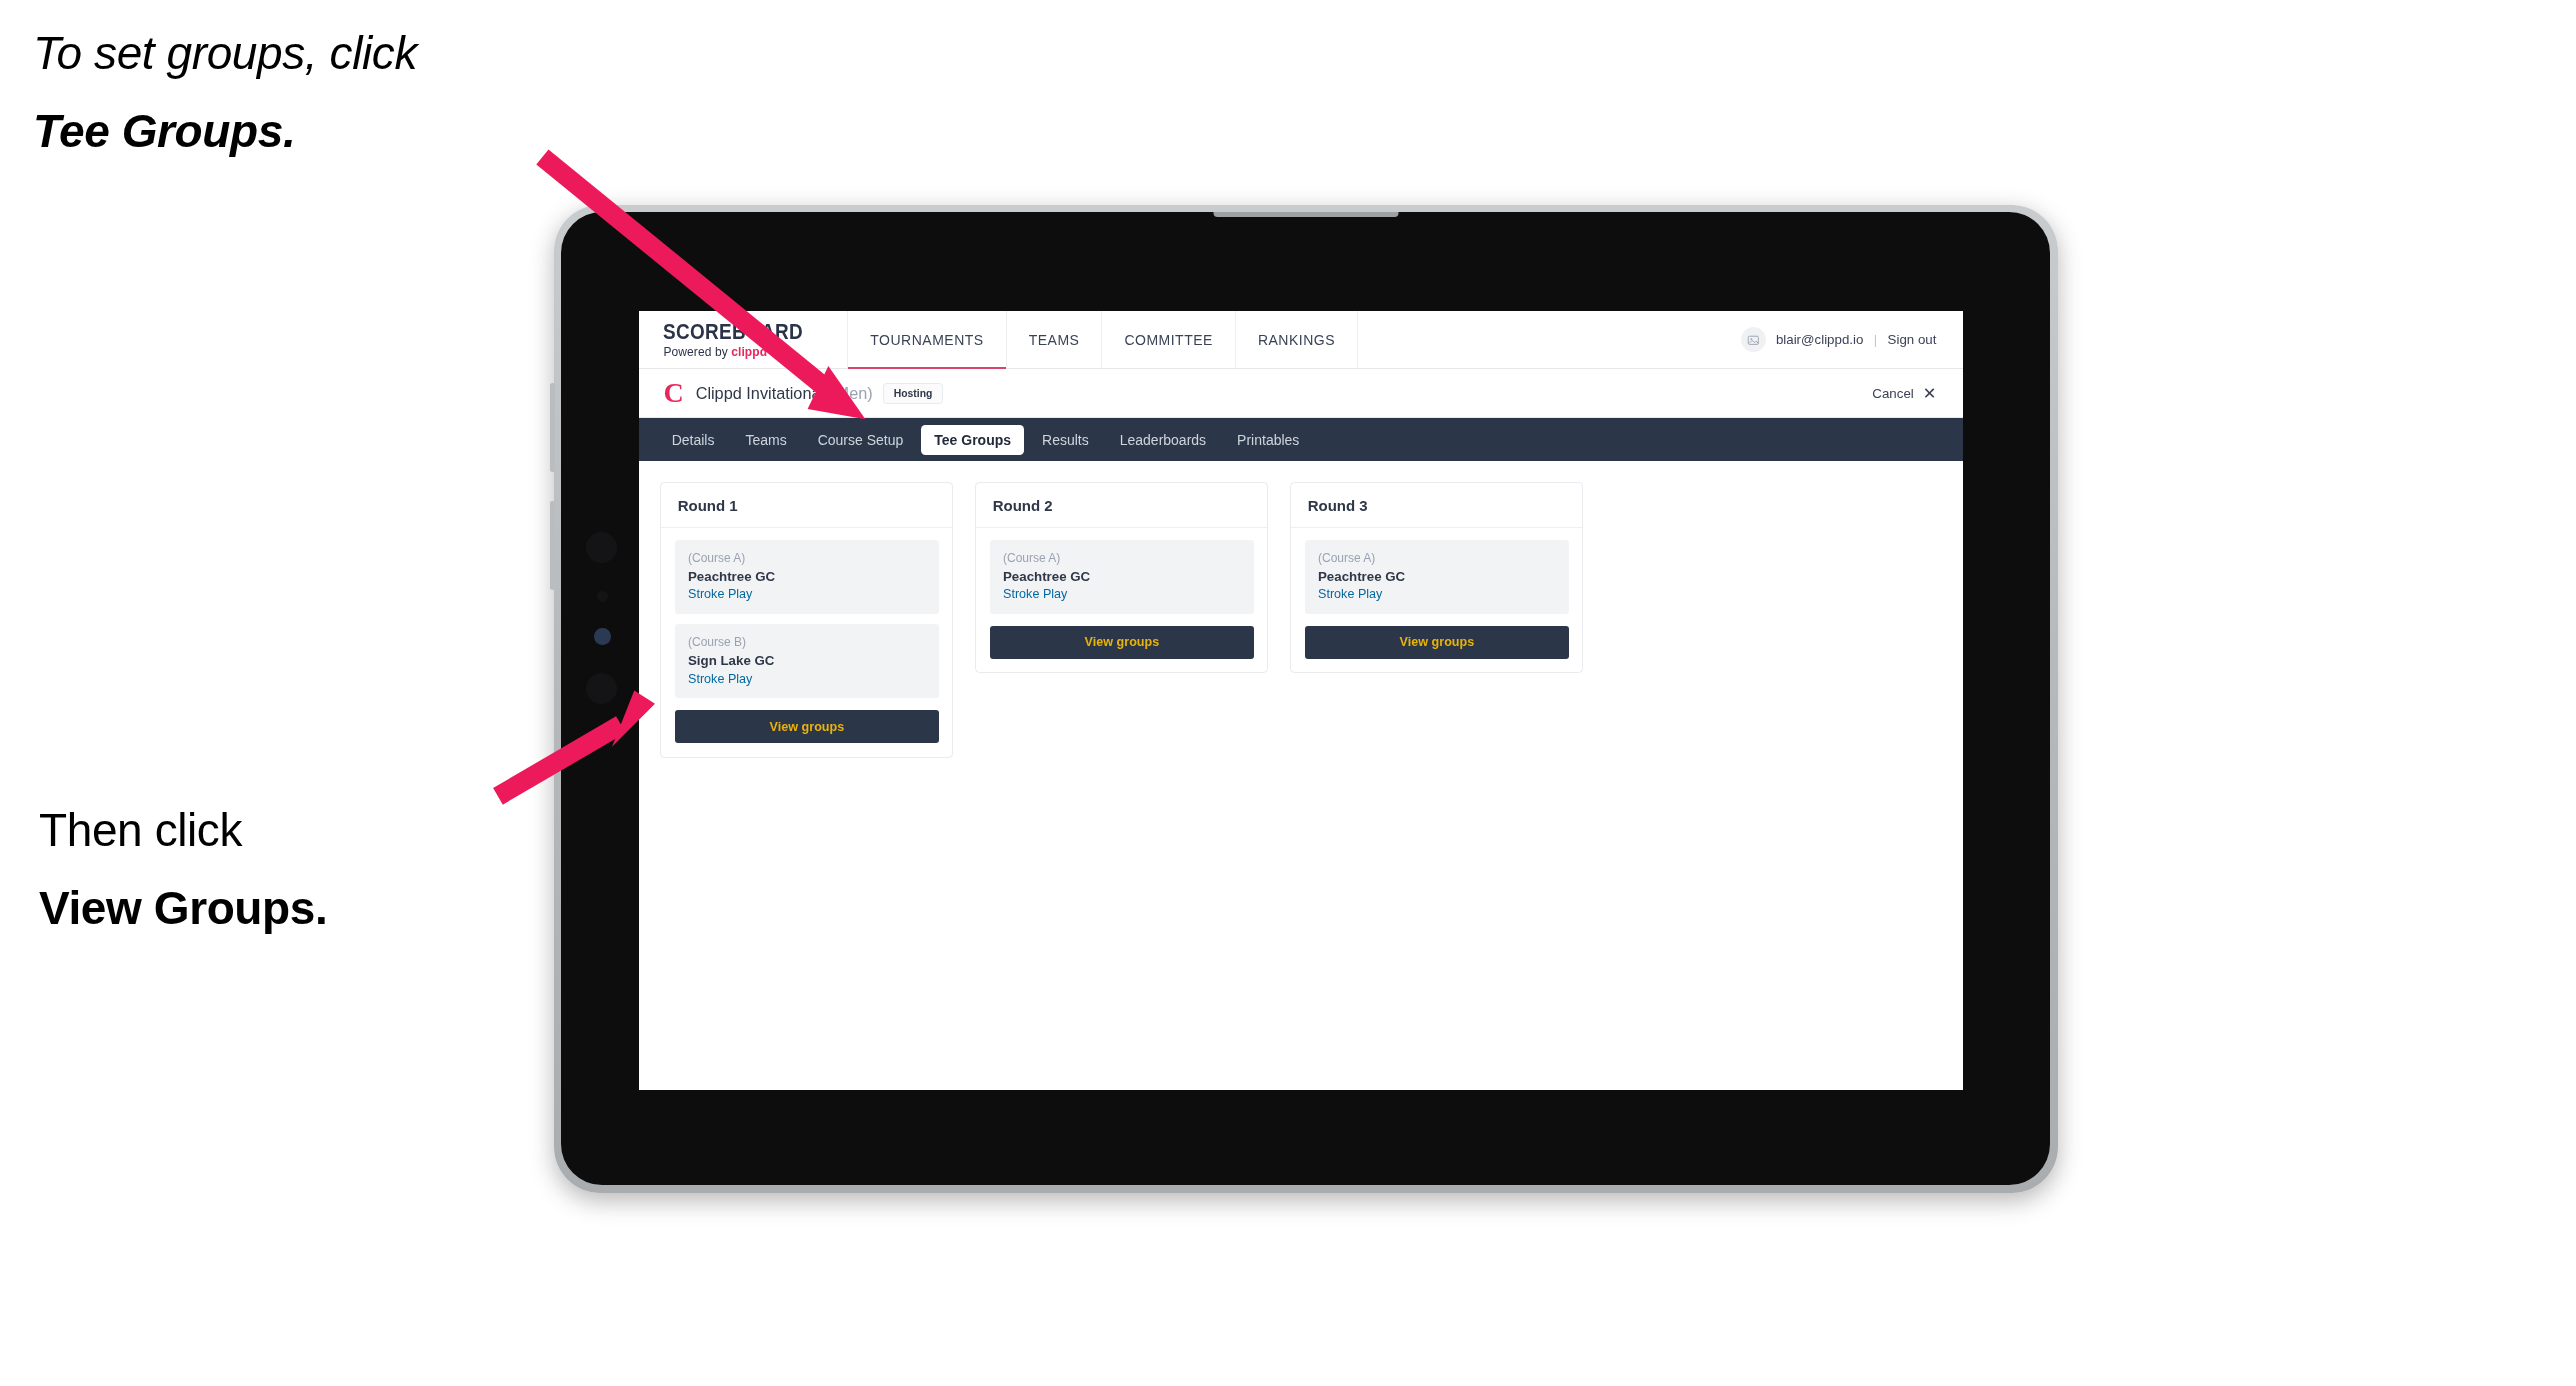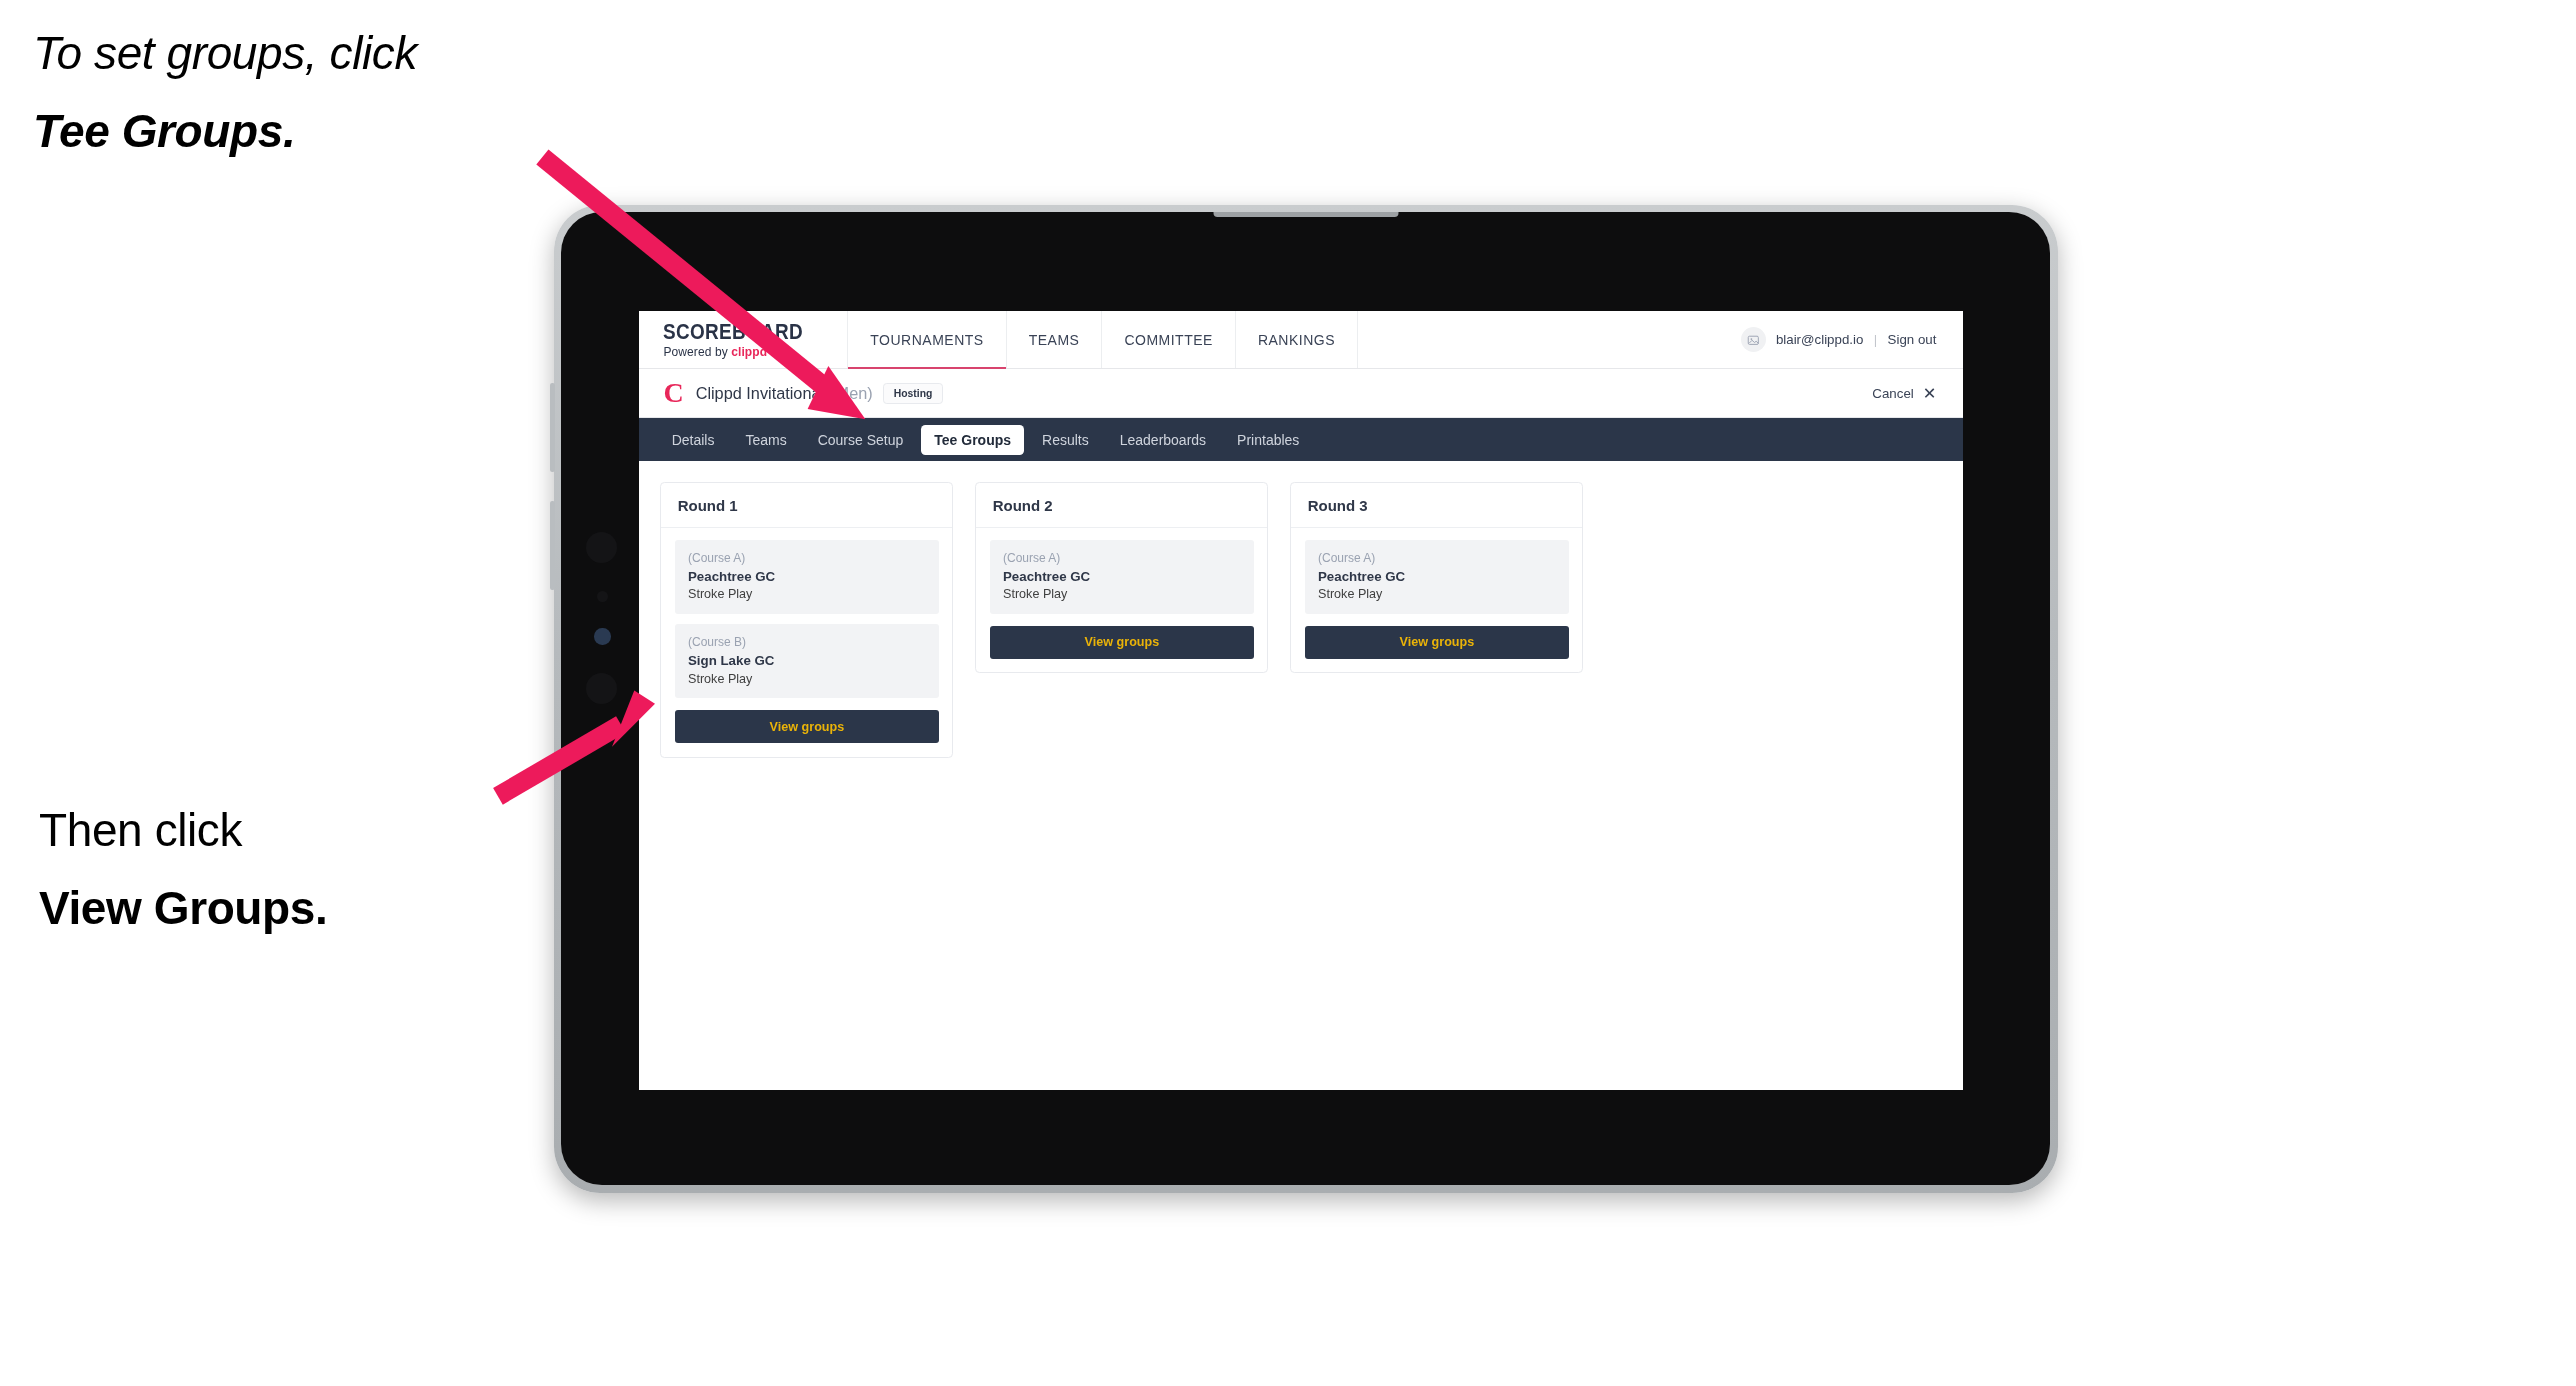--- a/index.html
+++ b/index.html
@@ -147,21 +147,21 @@
   .round-head {
     padding: 13.3px 16.3px; font-size: 15px; font-weight:700; color:#2f3748;
     border-bottom:0.7px solid #edeff2;
   }
   .round-body { padding: 12px 13.3px 13.3px; }
   .course {
     background:#f2f3f5; border-radius:3px; padding: 11px 13.3px 12.6px; margin-bottom:10.4px;
   }
   .c-label { font-size:12px; color:#9aa2b1; margin-bottom:3.7px; }
   .c-name  { font-size:13.3px; font-weight:700; color:#2f3748; margin-bottom:3.7px; }
-  .c-format{ font-size:12.6px; color:#404040; }
+  .c-format{ font-size:12.6px; color:#0369a1; }
   .viewbtn {
     width:100%; background:#2b3649; color:#eab308; border:none; border-radius:3px;
     height: 33px; font-size:12.6px; font-weight:700;
     font-family:"Liberation Sans", sans-serif; cursor:pointer;
     margin-top: 1.5px;
   }
 </style>
 </head>
 <body>
 

